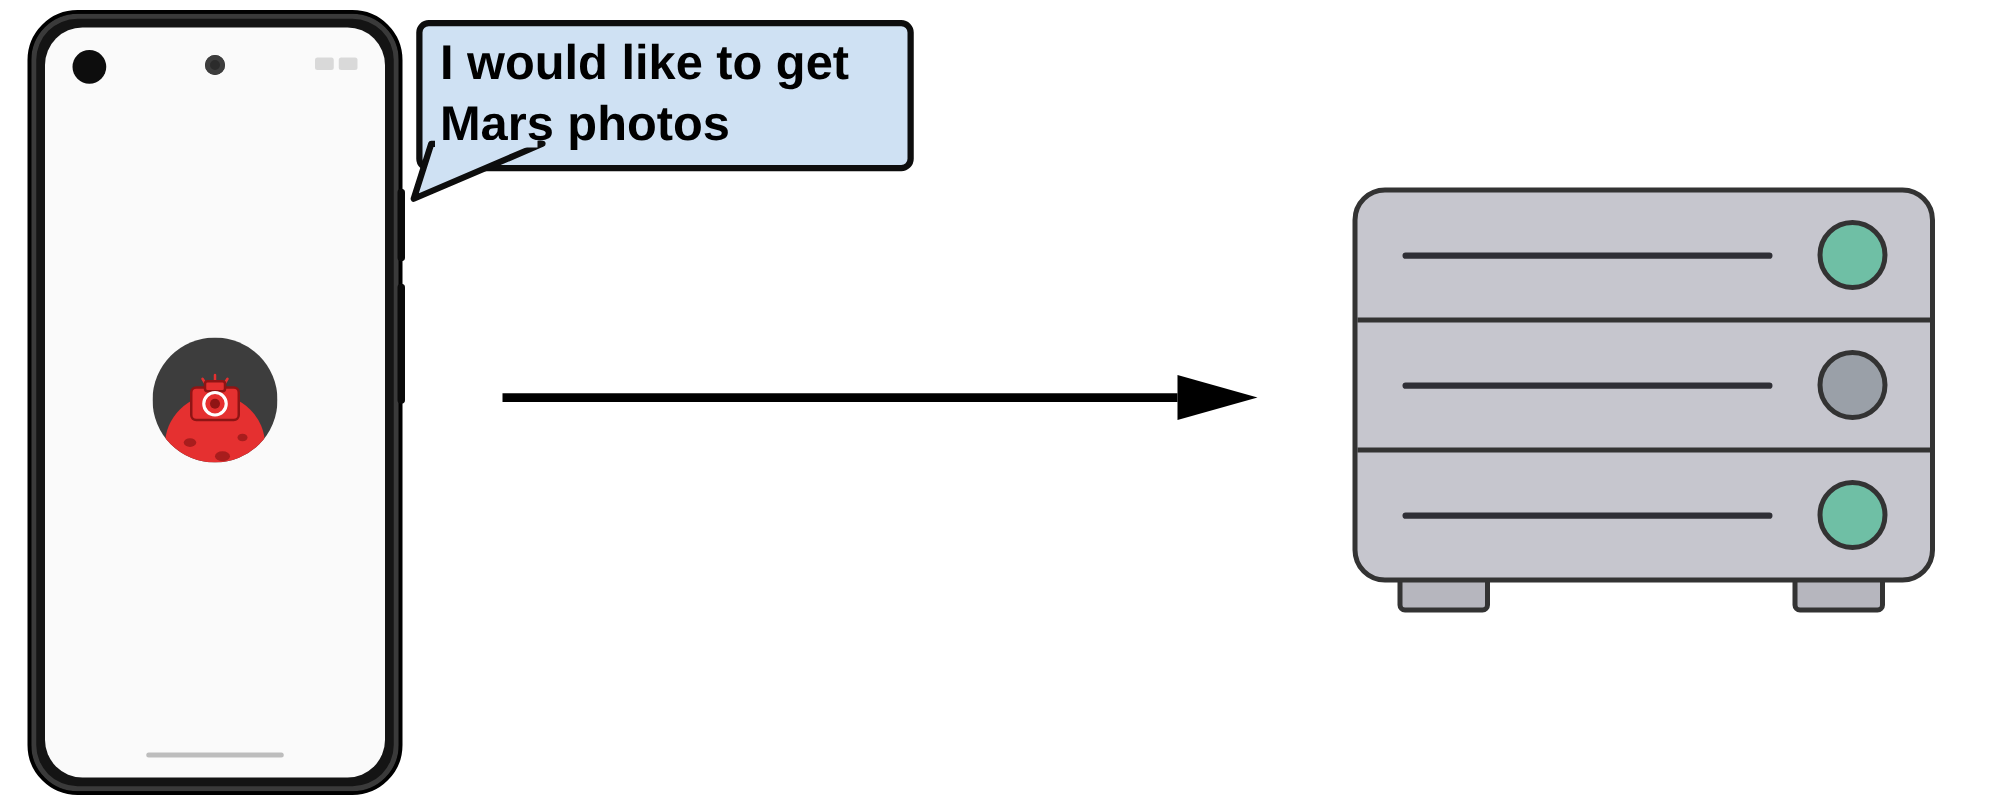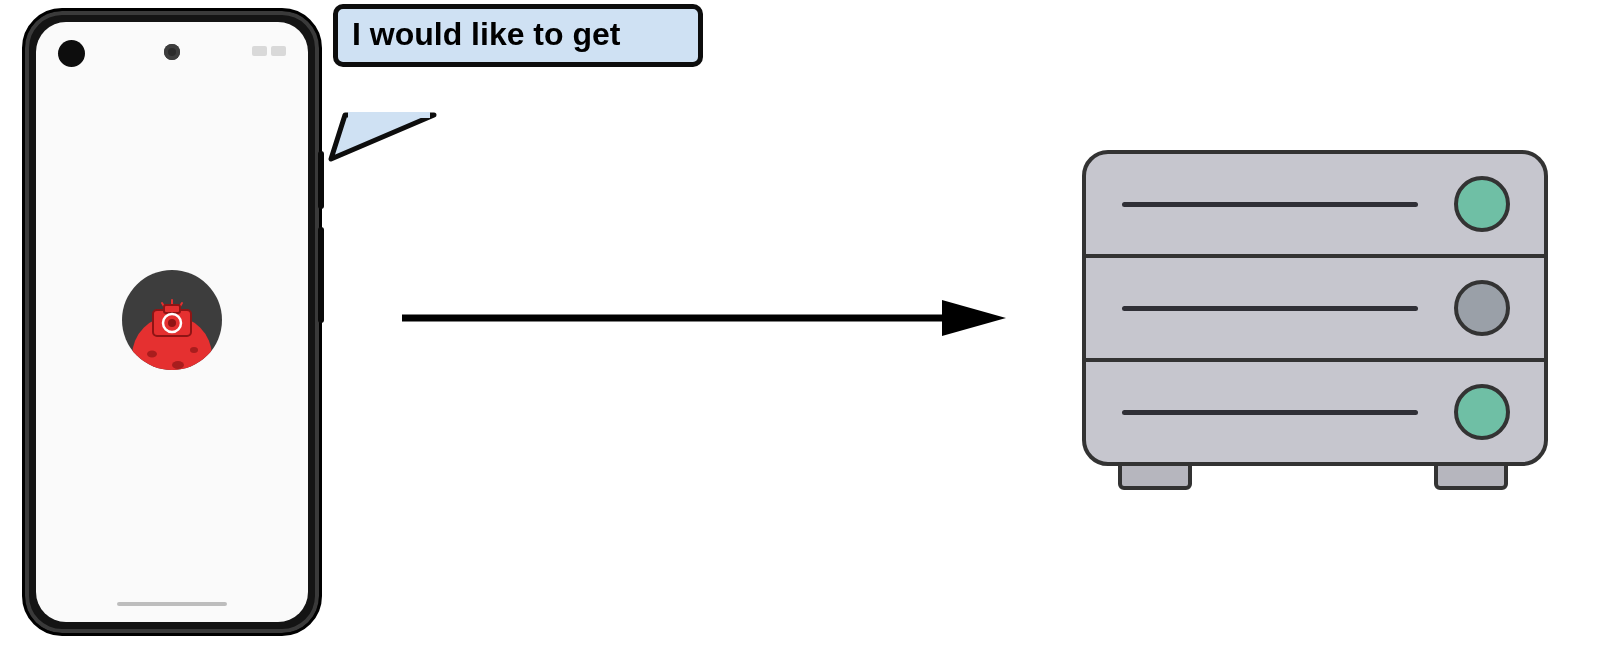--- a/index.html
+++ b/index.html
@@ -77,29 +77,29 @@
     left: 50%; bottom: 16px;
     transform: translateX(-50%);
     width: 110px; height: 4px;
     border-radius: 2px;
     background: #bdbdbd;
   }
 
   
   .bubble {
     position: absolute;
-    left: 333px; top: 4px;
-    width: 370px;
+    left: 333px; top: 16px;
+    width: 398px;
     background: var(--bubble-fill, #cfe1f3);
     border: 5px solid var(--bubble-border, #0d0d0d);
     border-radius: 10px;
     box-sizing: border-box;
     padding: 5px 14px 8px 14px;
     font-weight: 700;
-    font-size: 32px;
+    font-size: 39px;
     line-height: 1.26;
     color: #000;
     z-index: 3;
   }
   .bubble-tail {
     position: absolute;
     left: 328px; top: 112px;
     width: 114px; height: 52px;
     z-index: 4;
   }
@@ -201,20 +201,21 @@
           <circle cx="50" cy="53" r="9" fill="#e53030" stroke="#ffffff" stroke-width="2.5"></circle>
           <circle cx="50" cy="53" r="4" fill="#8f1414"></circle>
         </svg>
       </div>
       <div class="home-indicator"></div>
     </div>
   </div>
 
   <div class="bubble">
     <div>I would like to get</div>
+    <div>Mars photos</div>
   </div>
   <svg class="bubble-tail" viewBox="0 0 114 52">
     <polygon points="3,47 17,3 106,3" fill="#cfe1f3" stroke="#0d0d0d" stroke-width="5" stroke-linejoin="round"></polygon>
     <rect x="20" y="0" width="82" height="6" fill="#cfe1f3"></rect>
   </svg>
 
   <svg class="arrow" viewBox="0 0 614 46">
     <line x1="4" y1="23" x2="544" y2="23" stroke="#000000" stroke-width="7"></line>
     <polygon points="544,5 608,23 544,41" fill="#000000"></polygon>
   </svg>

